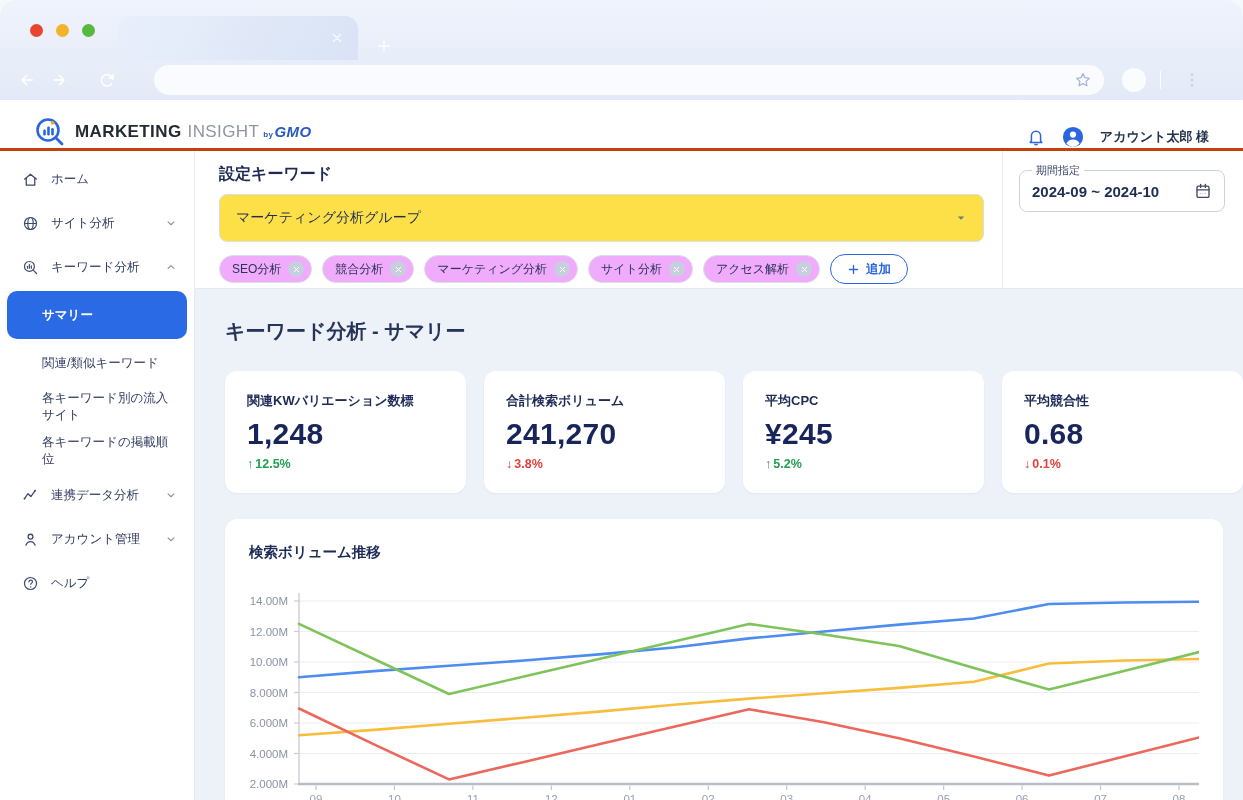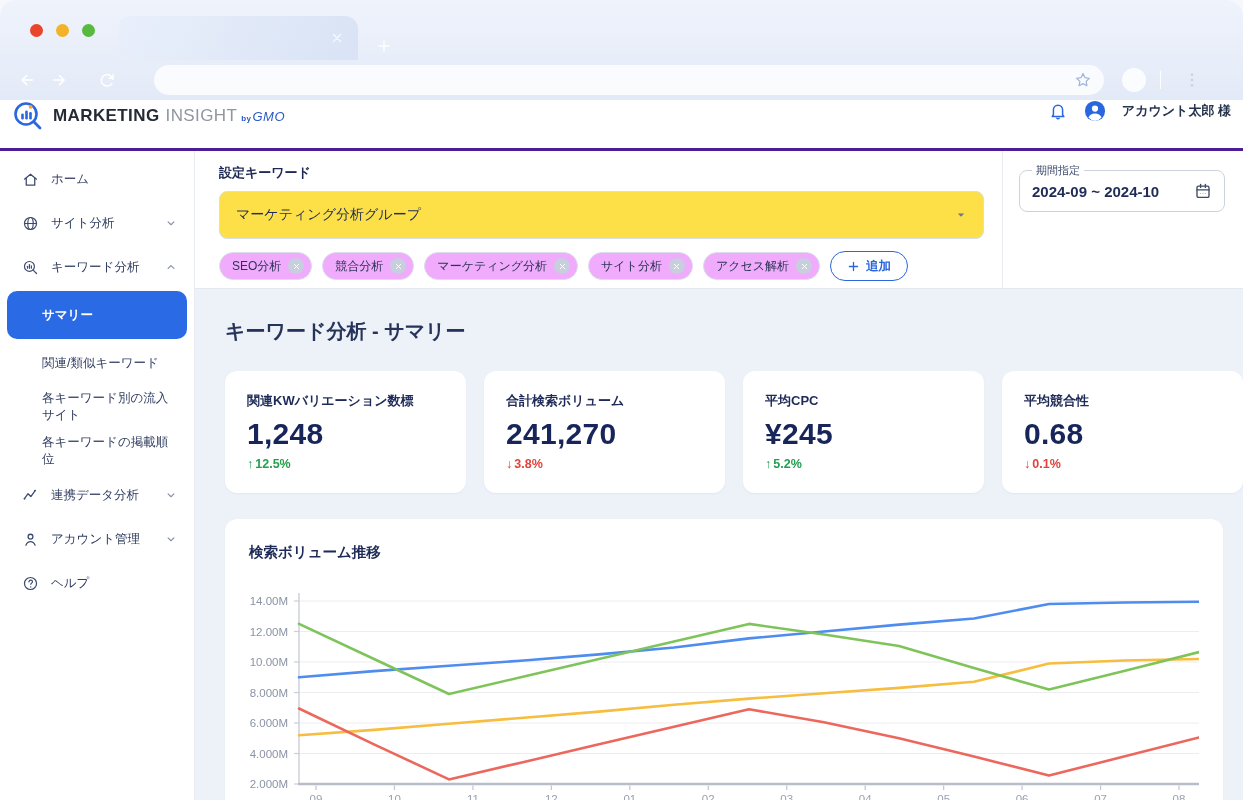--- a/index.html
+++ b/index.html
@@ -21,48 +21,48 @@
   .navbtn+.navbtn{margin-left:6px;}
   .navbtn.reload{margin-left:22px;}
   .addressbar{margin-left:34px;width:950px;height:30px;background:rgba(255,255,255,.78);border-radius:15px;
               display:flex;align-items:center;justify-content:flex-end;padding:0 12px;box-sizing:border-box;}
   .star{width:18px;height:18px;color:#a3b5da;}
   .chrome-avatar{width:24px;height:24px;border-radius:50%;background:#fbfcfe;margin-left:18px;}
   .chrome-divider{width:1px;height:18px;background:rgba(255,255,255,.9);margin-left:14px;}
   .menu-dots{margin-left:22px;width:18px;height:18px;color:#c6d2e8;}
 
   
-  .appheader{height:48px;background:#fff;border-bottom:3px solid #4c1d95;display:flex;align-items:flex-start;padding:0 12px;flex:none;}
+  .appheader{height:48px;background:#fff;border-bottom:3px solid #c2410c;display:flex;align-items:flex-end;padding:0 34px;flex:none;}
   .logo{display:flex;align-items:center;gap:9px;}
   .logo-icon{width:32px;height:32px;}
   .brand{font-size:17px;letter-spacing:.4px;display:flex;align-items:baseline;}
   .brand .b1{font-weight:800;color:#252b35;}
   .brand .b2{font-weight:400;color:#8f969f;margin-left:6px;}
   .brand .by{font-size:8px;color:#2b59c3;font-weight:700;margin-left:4px;}
-  .brand .gmo{font-size:13px;color:#2b59c3;font-weight:400;font-style:italic;margin-left:1px;letter-spacing:.5px;}
+  .brand .gmo{font-size:15px;color:#2b59c3;font-weight:700;font-style:italic;margin-left:1px;letter-spacing:.5px;}
   .header-right{margin-left:auto;display:flex;align-items:center;gap:16px;}
   .bell{width:20px;height:20px;color:#2a66e0;}
   .header-avatar{width:22px;height:22px;}
   .account-name{font-size:13px;color:#26334f;font-weight:600;}
 
   
   .app{flex:1;display:flex;min-height:0;}
   .sidebar{width:195px;flex:none;background:#fff;border-right:1px solid #e7ebf2;padding-top:6px;box-sizing:border-box;}
   .nav-item{display:flex;align-items:center;height:44px;padding:0 16px 0 22px;font-size:12.5px;color:#313e60;cursor:pointer;box-sizing:border-box;}
   .nav-item .nicon{width:17px;height:17px;margin-right:12px;color:#3c4a6e;flex:none;}
   .nav-item .chev{margin-left:auto;width:14px;height:14px;color:#8792ab;flex:none;}
   .nav-item.is-sub{padding-left:42px;}
   .nav-item.is-active{background:#2a6ae4;color:#fff;font-weight:700;border-radius:10px;margin:2px 7px;height:48px;padding-left:35px;}
 
   .main{flex:1;display:flex;flex-direction:column;background:#edf1f8;min-width:0;}
 
   
   .filterpanel{background:#fff;height:137px;flex:none;display:flex;border-bottom:1px solid #e2e7f0;}
   .fp-left{flex:1;padding:13px 18px 0 24px;min-width:0;}
-  .fp-label{font-size:13px;font-weight:700;color:#1e2a55;margin-bottom:9px;}
+  .fp-label{font-size:16px;font-weight:700;color:#1e2a55;margin-bottom:9px;}
   .fp-select{height:46px;border:1px solid #d8dde7;border-radius:8px;background:#fde047;display:flex;align-items:center;justify-content:space-between;
              padding:0 14px 0 16px;font-size:14px;color:#1f2c55;cursor:pointer;}
   .caret{width:16px;height:16px;color:#6f7787;}
   .fp-tags{display:flex;align-items:center;gap:10px;margin-top:12px;}
   .chip{height:28px;border:1px solid #d9dee8;border-radius:14px;background:#f0abfc;display:flex;align-items:center;gap:7px;
         padding:0 7px 0 12px;font-size:12px;color:#2a3353;cursor:pointer;}
   .chip-x{width:16px;height:16px;border-radius:50%;background:#c7cedd;color:#fff;display:flex;align-items:center;justify-content:center;flex:none;}
   .chip-x svg{width:9px;height:9px;}
   .chip-add{height:30px;border:1.5px solid #2a66e0;color:#2a66e0;border-radius:16px;background:#fff;display:flex;align-items:center;gap:6px;
             padding:0 16px;font-size:12.5px;font-weight:700;cursor:pointer;}

